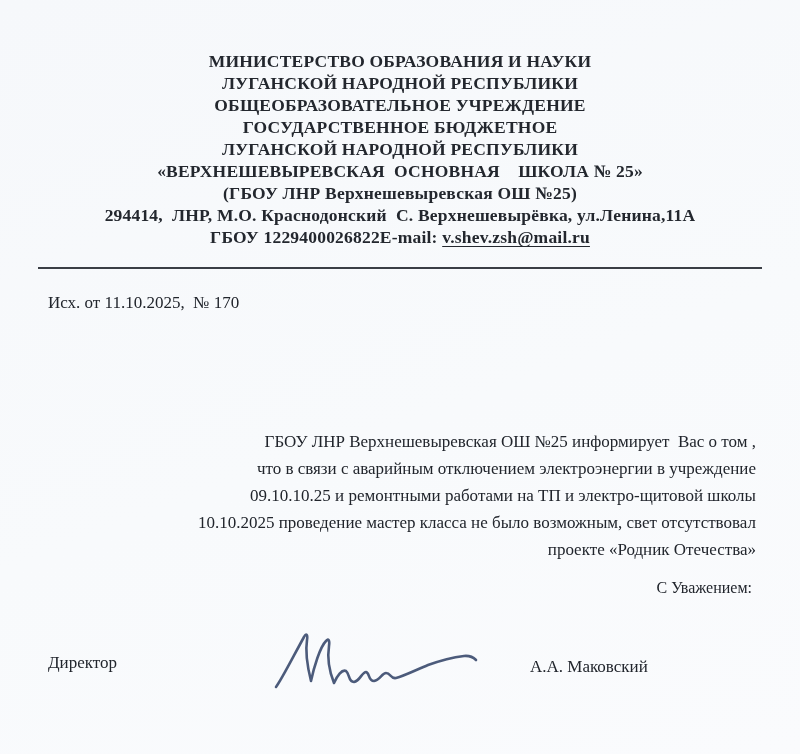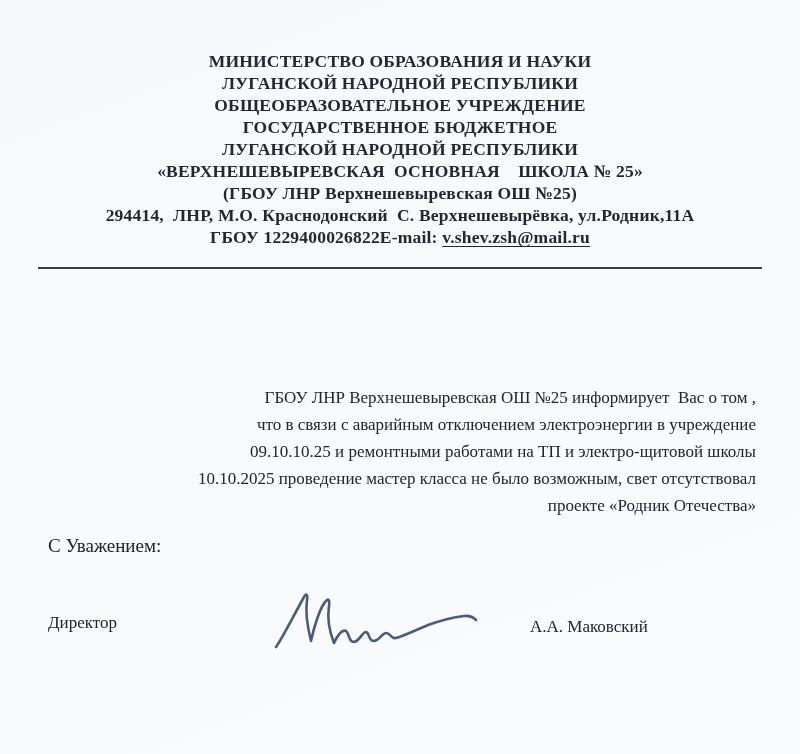--- a/index.html
+++ b/index.html
@@ -42,21 +42,22 @@
   .letter-body {
     margin: 115px 44px 0 48px;
     font-size: 17px;
     line-height: 27px;
     text-align: right;
   }
   .body-line { white-space: pre-wrap; }
   .body-line.indent { text-indent: 66px; }
   .closing {
     margin: 16px 48px 0 48px;
-    font-size: 19px;
+    font-size: 16px;
+    text-align: right;
   }
   .sign-row {
     position: relative;
     margin: 24px 48px 0 48px;
     height: 84px;
   }
   .signer-position {
     position: absolute;
     left: 0;
     bottom: 32px;
@@ -80,26 +81,27 @@
 <div class="page">
 
   <div class="letterhead">
     <div class="lh-line">МИНИСТЕРСТВО ОБРАЗОВАНИЯ И НАУКИ</div>
     <div class="lh-line">ЛУГАНСКОЙ НАРОДНОЙ РЕСПУБЛИКИ</div>
     <div class="lh-line">ОБЩЕОБРАЗОВАТЕЛЬНОЕ УЧРЕЖДЕНИЕ</div>
     <div class="lh-line">ГОСУДАРСТВЕННОЕ БЮДЖЕТНОЕ</div>
     <div class="lh-line">ЛУГАНСКОЙ НАРОДНОЙ РЕСПУБЛИКИ</div>
     <div class="lh-line">«ВЕРХНЕШЕВЫРЕВСКАЯ  ОСНОВНАЯ    ШКОЛА № 25»</div>
     <div class="lh-line">(ГБОУ ЛНР Верхнешевыревская ОШ №25)</div>
-    <div class="lh-line">294414,  ЛНР, М.О. Краснодонский  С. Верхнешевырёвка, ул.Родник,11А</div>
+    <div class="lh-line">294414,  ЛНР, М.О. Краснодонский  С. Верхнешевырёвка, ул.Ленина,11А</div>
     <div class="lh-line"><span>ГБОУ 1229400026822E-mail: </span><span class="email-link">v.shev.zsh@mail.ru</span></div>
   </div>
 
   <hr class="header-divider">
 
+  <div class="ref-line">Исх. от 11.10.2025,  № 170</div>
 
   <div class="letter-body">
     <div class="body-line indent">ГБОУ ЛНР Верхнешевыревская ОШ №25 информирует  Вас о том ,</div>
     <div class="body-line">что в связи с аварийным отключением электроэнергии в учреждение</div>
     <div class="body-line">09.10.10.25 и ремонтными работами на ТП и электро-щитовой школы</div>
     <div class="body-line">10.10.2025 проведение мастер класса не было возможным, свет отсутствовал</div>
     <div class="body-line">проекте «Родник Отечества»</div>
   </div>
 
   <div class="closing">С Уважением:</div>

